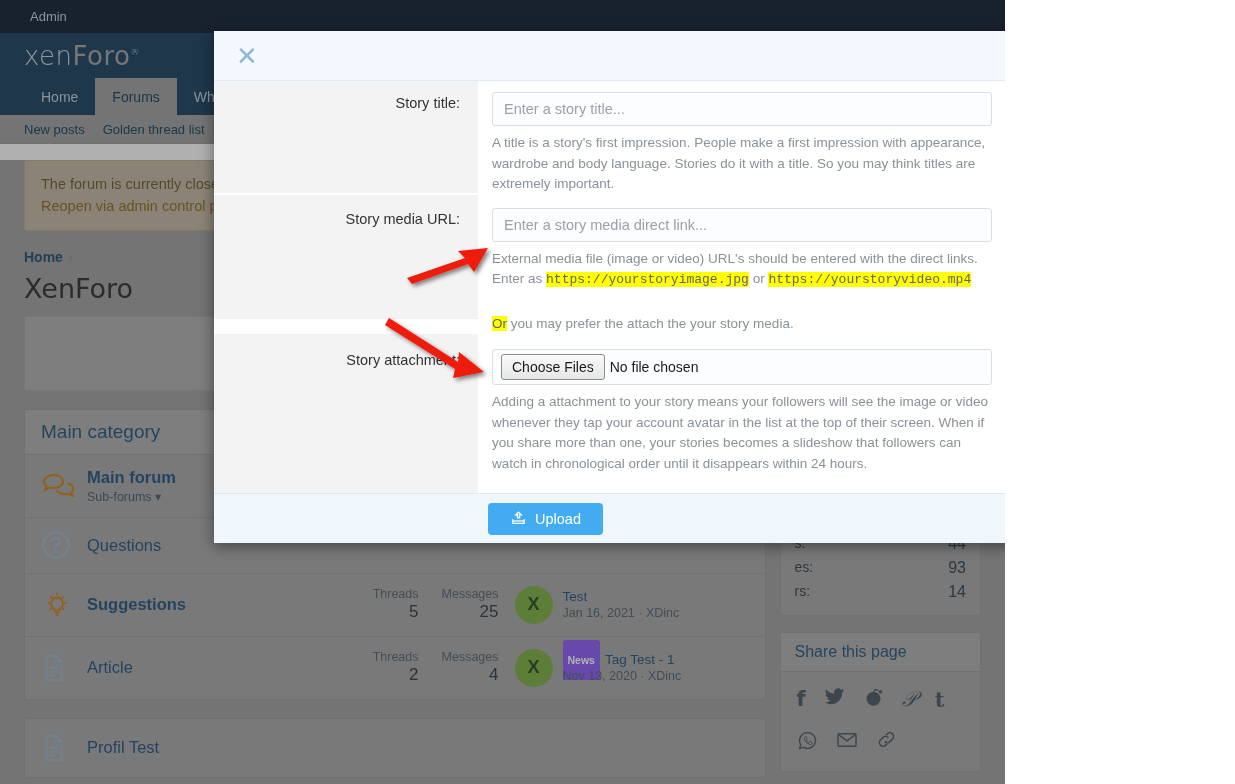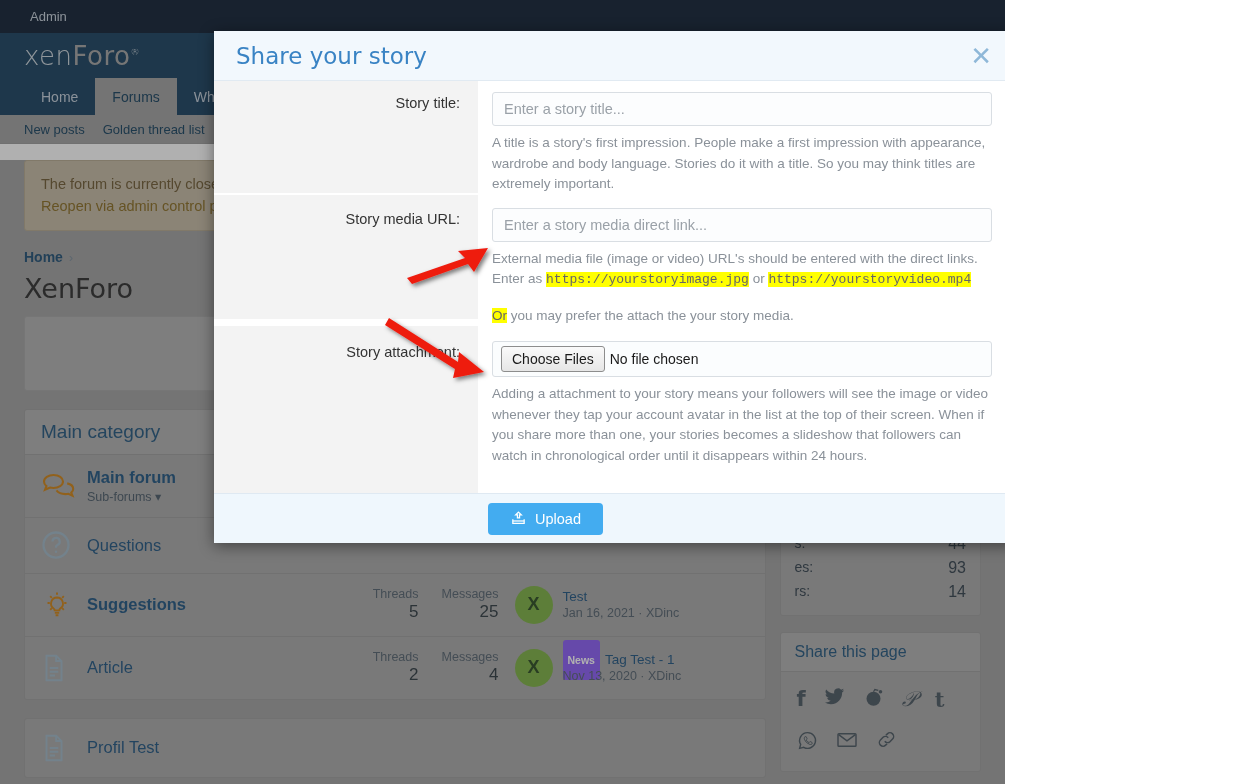--- a/index.html
+++ b/index.html
@@ -460,21 +460,20 @@
         </div>
       </div>
     </div>
 
   </div>
 
   <div id="dim"></div>
 
   <div id="modal">
     <div class="m-head">
-      <div class="m-title">Share your story</div>
       <div class="m-close">✕</div>
     </div>
 
     <div class="m-body">
       <div style="flex:1;display:flex;flex-direction:column">
 
         <div class="frow" style="flex:0 0 auto">
           <div class="flabel" style="min-height:112px">Story title:</div>
           <div class="fctl">
             <input class="inp" value="" placeholder="Enter a story title..." style="">
@@ -482,21 +481,21 @@
           </div>
         </div>
 
         <div class="frow" style="flex:0 0 auto">
           <div class="flabel" style="min-height:124px;padding-top:16px">Story media URL:</div>
           <div class="fctl" style="padding-top:13px">
             <input class="inp" value="" placeholder="Enter a story media direct link..." style="">
             <div class="hint">
               <div>External media file (image or video) URL's should be entered with the direct links.</div>
               <div><span>Enter as </span><span class="hl mono">https://yourstoryimage.jpg</span><span> or </span><span class="hl mono">https://yourstoryvideo.mp4</span></div>
-              <div style="margin-top:16px"><span class="hl">Or</span><span> you may prefer the attach the your story media.</span></div>
+              <div style="margin-top:24px"><span class="hl">Or</span><span> you may prefer the attach the your story media.</span></div>
             </div>
           </div>
         </div>
 
         <div class="frow" style="flex:1">
           <div class="flabel" style="padding-top:18px;min-height:100%">Story attachment:</div>
           <div class="fctl" style="padding-top:15px">
             <div class="filewrap">
               <span class="fbtn">Choose Files</span>
               <span class="fname">No file chosen</span>

